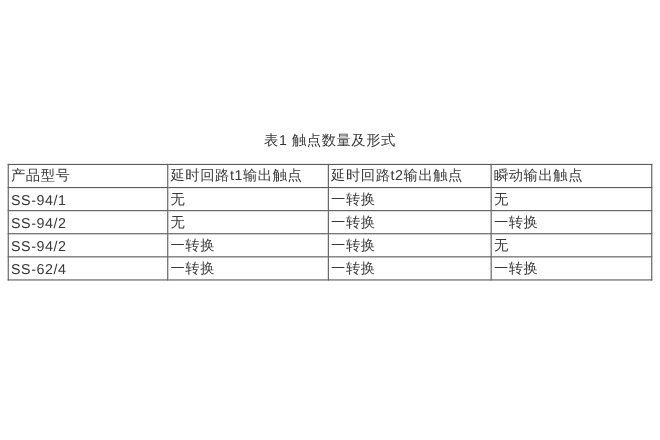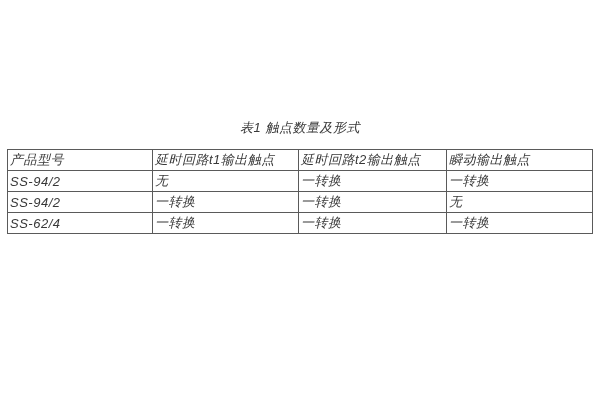--- a/index.html
+++ b/index.html
@@ -1,20 +1,20 @@
 <!DOCTYPE html>
 <html style="--background: #ffffff; --text: #383838; --border: #5a5a5a;"><head>
 <meta charset="utf-8">
 <style>
   :root {
     --background: #ffffff;
     --text: #383838;
     --border: #5a5a5a;
   }
-  * { margin: 0; padding: 0; box-sizing: border-box; font-style: italic; }
+  * { margin: 0; padding: 0; box-sizing: border-box; }
   html, body {
     width: 600px;
     height: 400px;
     background: var(--background);
     font-family: "Liberation Sans", sans-serif;
     overflow: hidden;
   }
   .page {
     position: relative;
     width: 600px;
@@ -72,20 +72,26 @@
     <thead>
       <tr>
         <th>产品型号</th>
         <th>延时回路t1输出触点</th>
         <th>延时回路t2输出触点</th>
         <th>瞬动输出触点</th>
       </tr>
     </thead>
     <tbody>
       <tr>
+        <td>SS-94/1</td>
+        <td>无</td>
+        <td>一转换</td>
+        <td>无</td>
+      </tr>
+      <tr>
         <td>SS-94/2</td>
         <td>无</td>
         <td>一转换</td>
         <td>一转换</td>
       </tr>
       <tr>
         <td>SS-94/2</td>
         <td>一转换</td>
         <td>一转换</td>
         <td>无</td>

